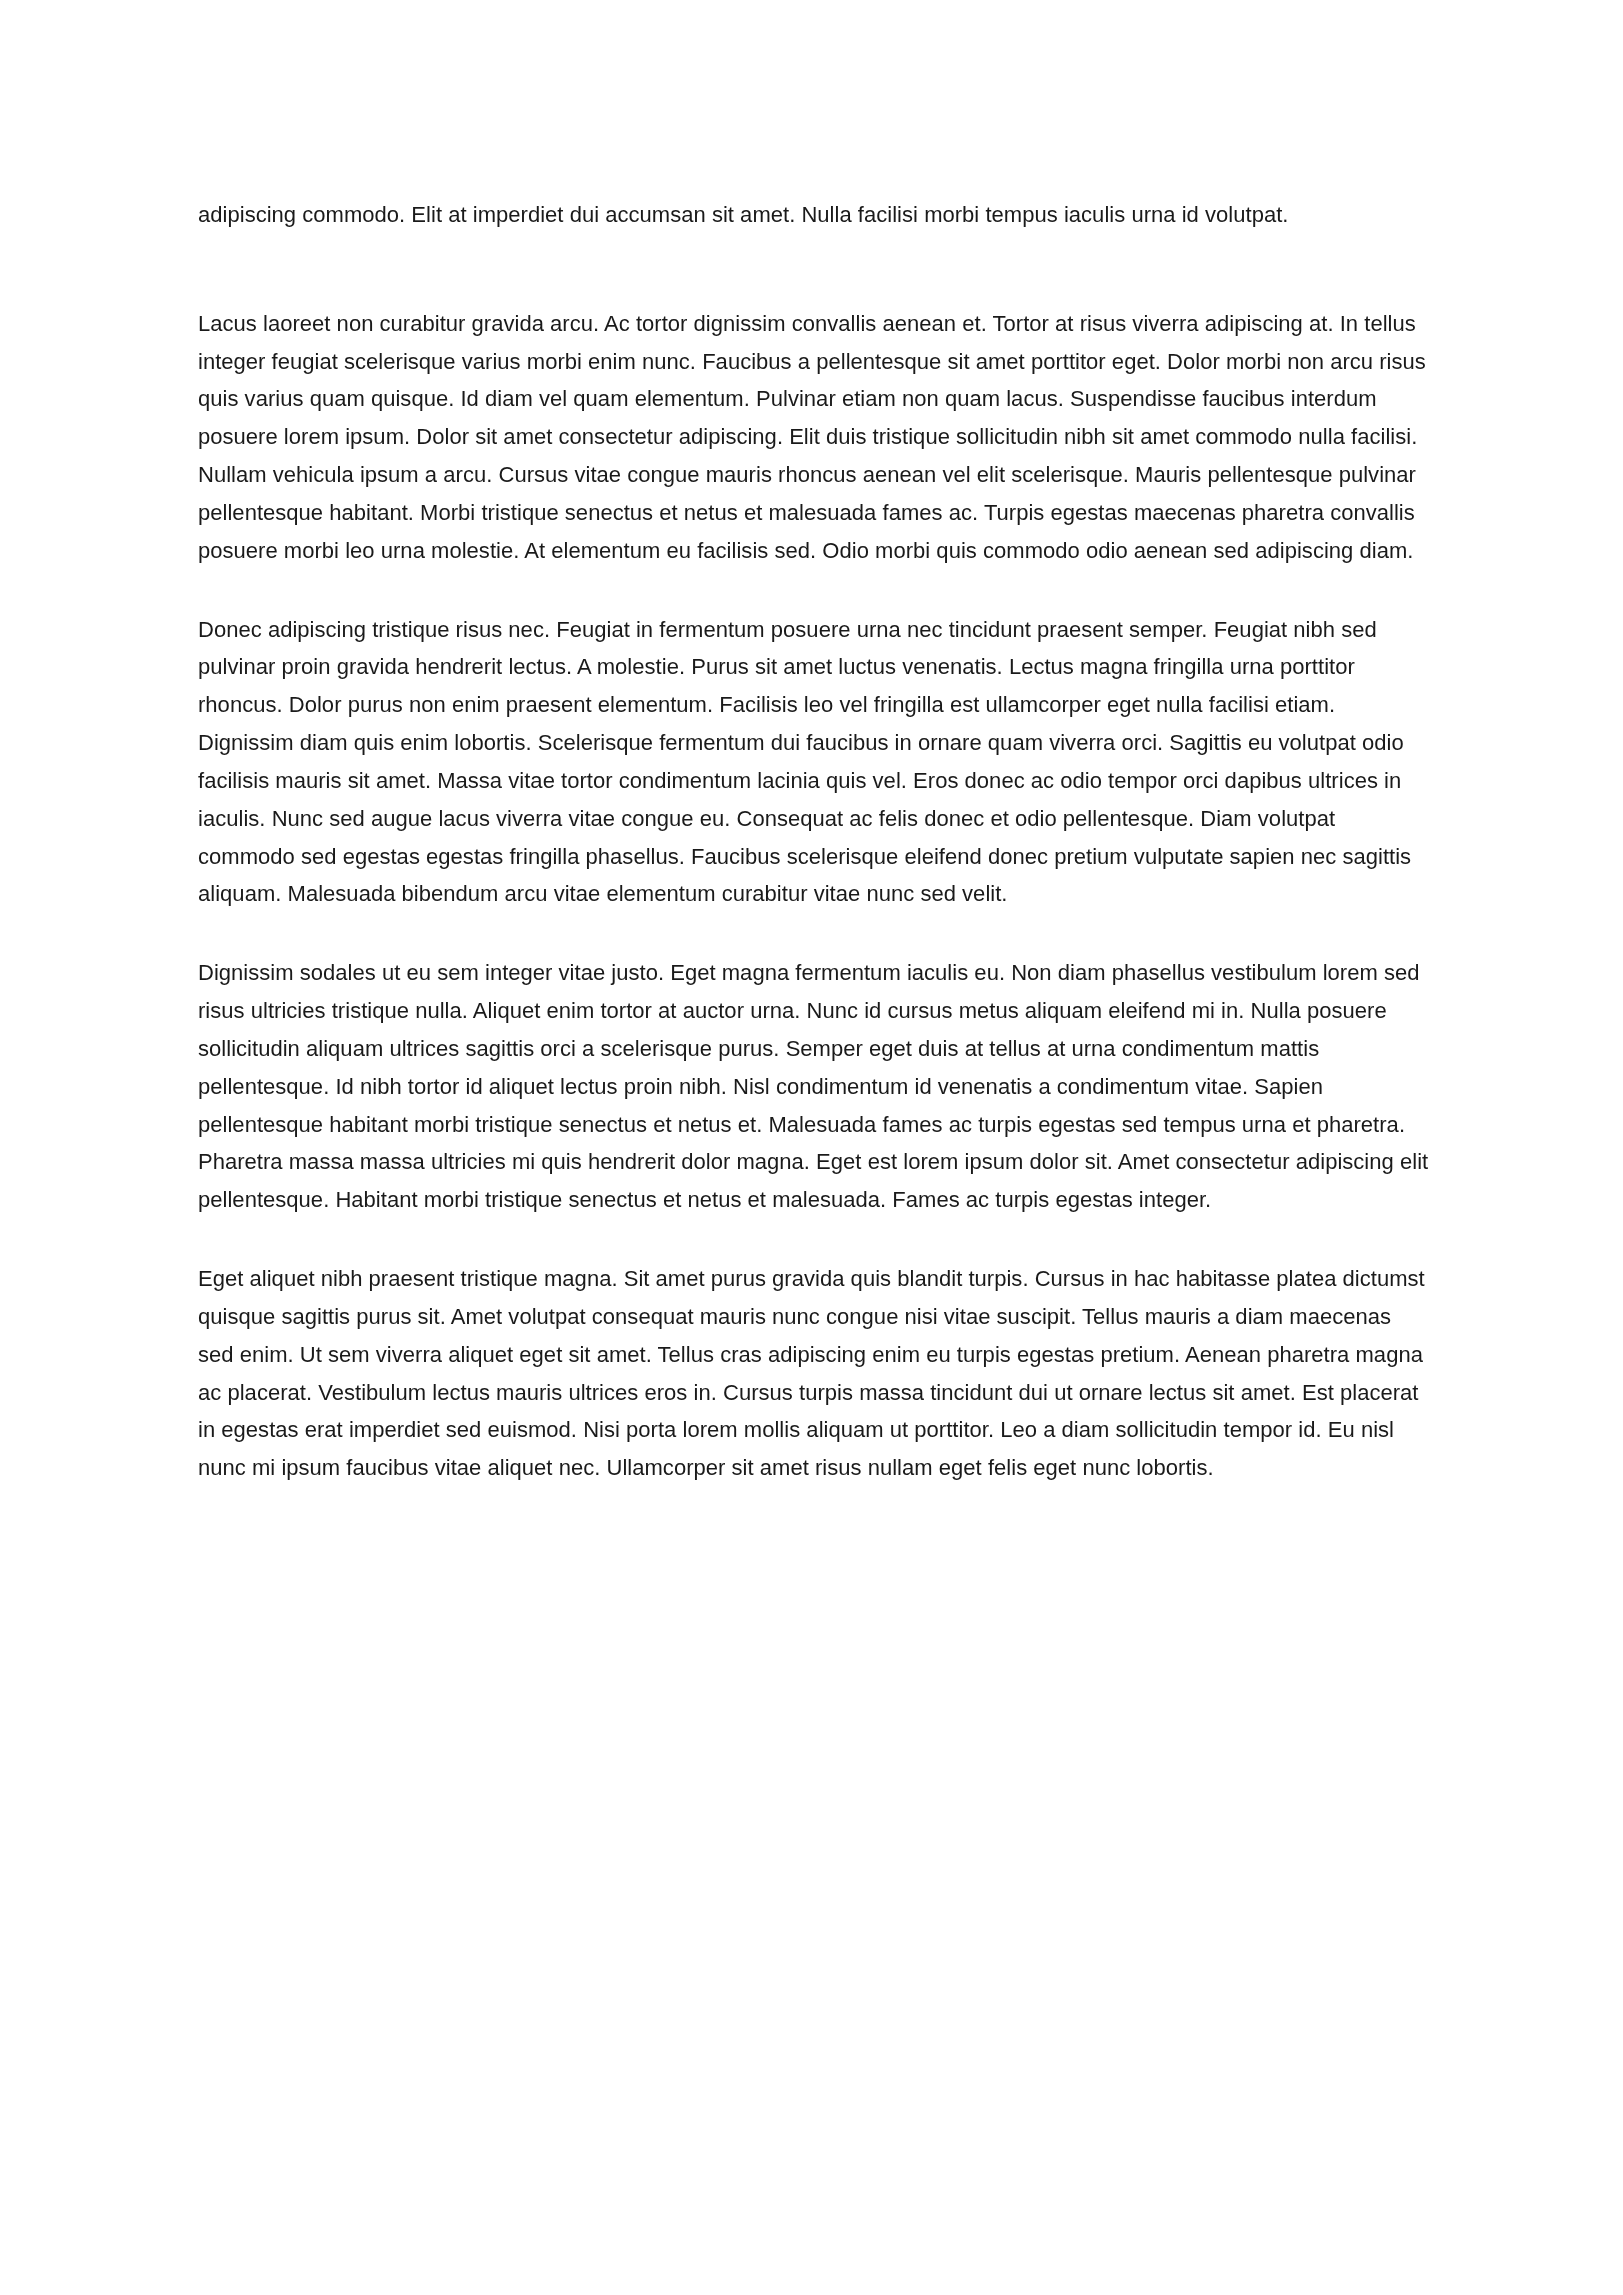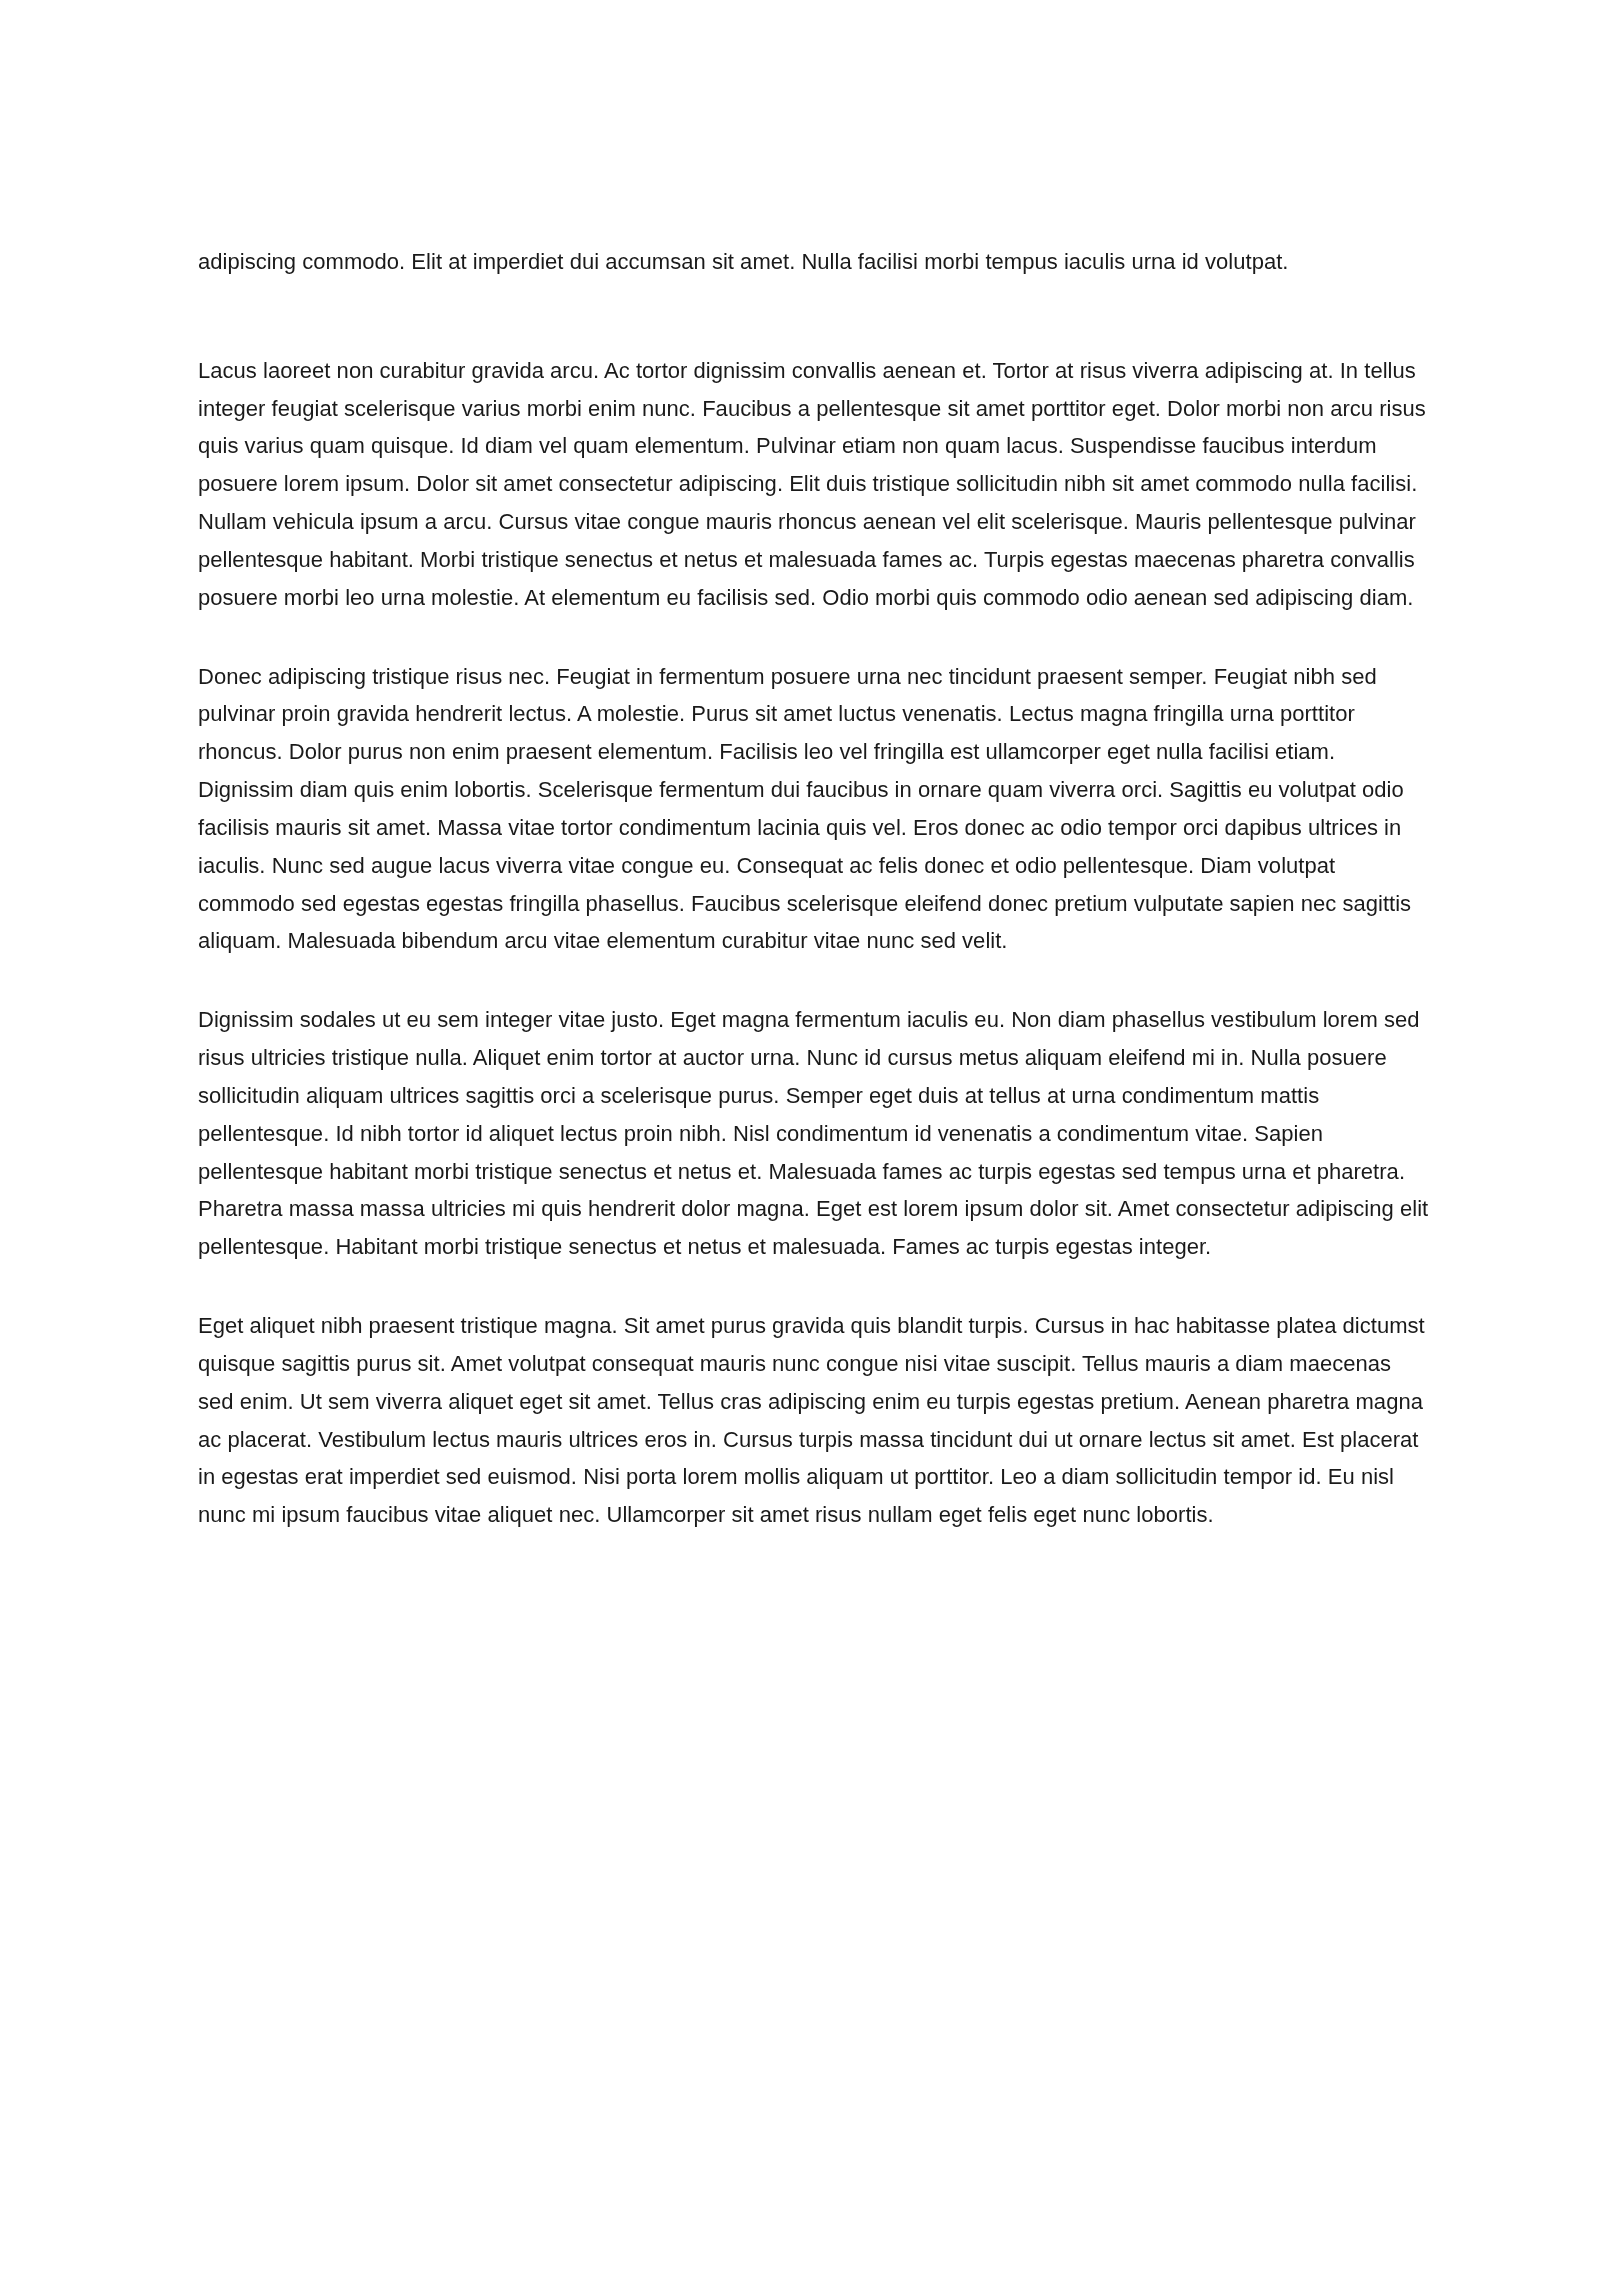--- a/index.html
+++ b/index.html
@@ -15,21 +15,20 @@
   }
   .page {
     box-sizing: border-box;
     width: 1623px;
     height: 2295px;
     background: #ffffff;
     padding: 196px 162px 0 198px;
   }
   .doc-body {
     width: 1233px;
-    margin-top: 47px;
   }
   .para {
     font-family: "Liberation Sans", sans-serif;
     font-size: 22px;
     line-height: 1.72;
     color: #1a1a1a;
     text-align: left;
     margin: 0 0 41px 0;
     letter-spacing: 0.03px;
   }

